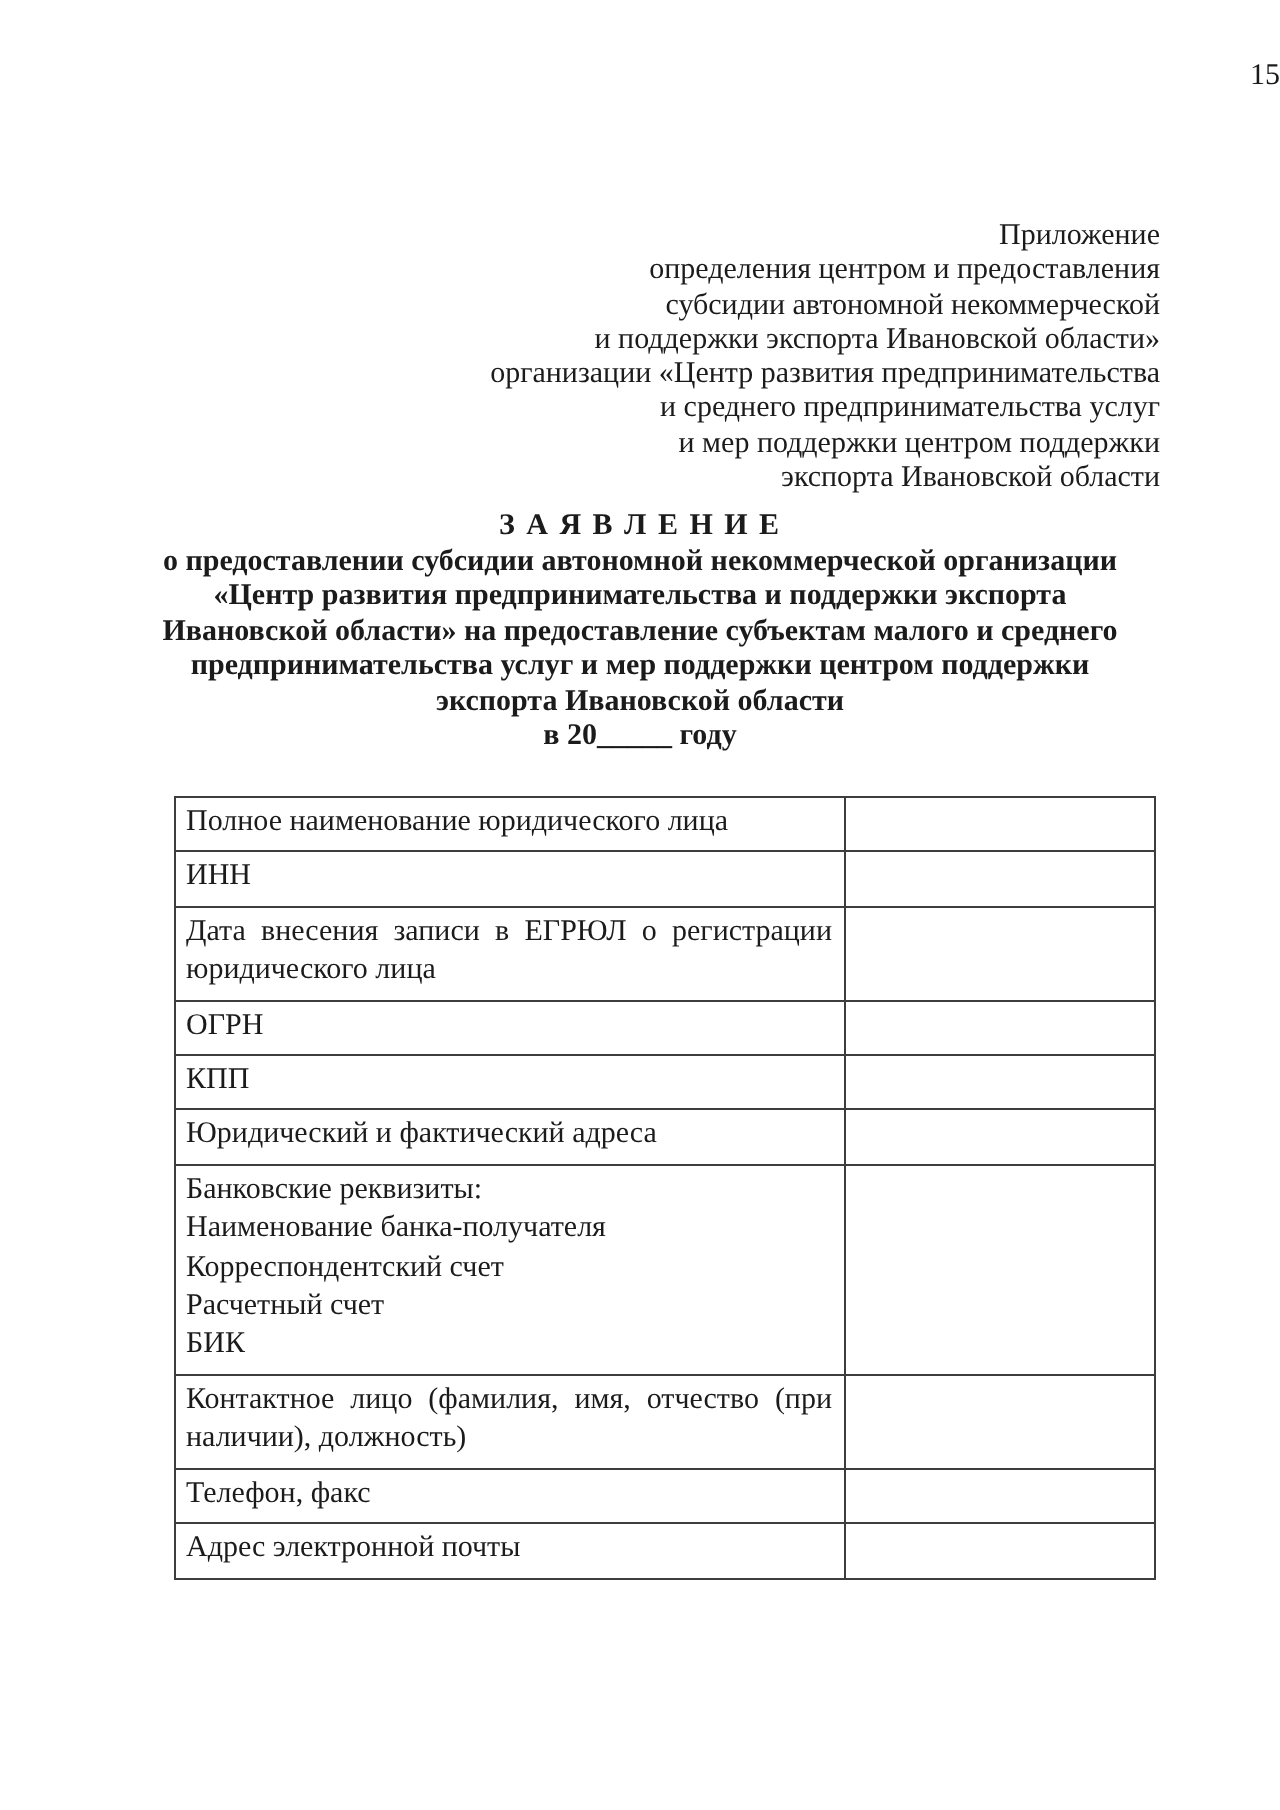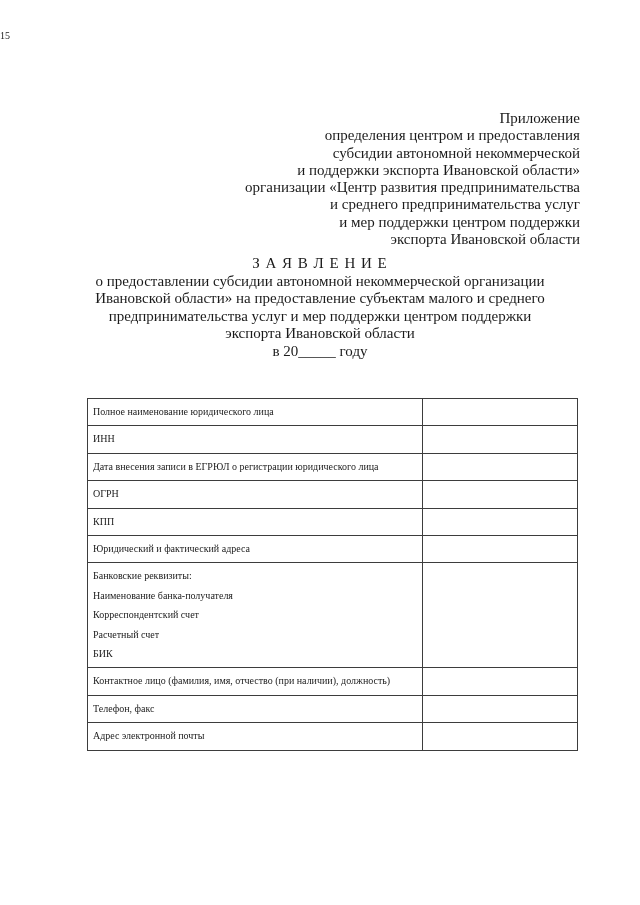--- a/index.html
+++ b/index.html
@@ -10,57 +10,57 @@
     position: relative;
     font-family: "Liberation Serif", serif;
     color: #1b1b1b;
     overflow: hidden;
   }
   .page-number {
     position: absolute;
     top: 30px;
     left: 0;
     width: 100%;
-    text-align: left;
-    font-size: 10px;
+    text-align: right;
+    font-size: 15px;
   }
   .annex {
     position: absolute;
     top: 66px;
     right: 60px;
     text-align: right;
     font-size: 15px;
     line-height: 17.3px;
     margin-top: 44px;
   }
   .title-block {
     position: absolute;
     top: 255px;
     left: 35px;
     right: 35px;
     text-align: center;
-    font-weight: normal;
+    font-weight: bold;
     font-size: 15px;
     line-height: 17.5px;
   }
   .title-heading {
     letter-spacing: 1px;
   }
   table.form-table {
     position: absolute;
     top: 398px;
     left: 87px;
     width: 490px;
     border-collapse: collapse;
     table-layout: fixed;
   }
   table.form-table td {
     border: 1px solid #3d3d3d;
     vertical-align: top;
-    font-size: 10px;
+    font-size: 15px;
     line-height: 19.4px;
     padding: 3px 6px 4px 5px;
   }
   td.label-cell { width: 335px; white-space: pre-line; }
   td.value-cell { width: 155px; }
   td.justify { text-align: justify; }
 </style>
 </head>
 <body>
 
@@ -75,20 +75,21 @@
     <div>и поддержки экспорта Ивановской области»</div>
     <div>организации «Центр развития предпринимательства</div>
     <div>и среднего предпринимательства услуг</div>
     <div>и мер поддержки центром поддержки</div>
     <div>экспорта Ивановской области</div>
   </div>
 
   <div class="title-block">
     <div class="title-heading">З А Я В Л Е Н И Е</div>
     <div>о предоставлении субсидии автономной некоммерческой организации</div>
+    <div>«Центр развития предпринимательства и поддержки экспорта</div>
     <div>Ивановской области» на предоставление субъектам малого и среднего</div>
     <div>предпринимательства услуг и мер поддержки центром поддержки</div>
     <div>экспорта Ивановской области</div>
     <div>в 20_____ году</div>
   </div>
 
   <table class="form-table">
     <tbody>
       <tr>
         <td class="label-cell">Полное наименование юридического лица</td>

